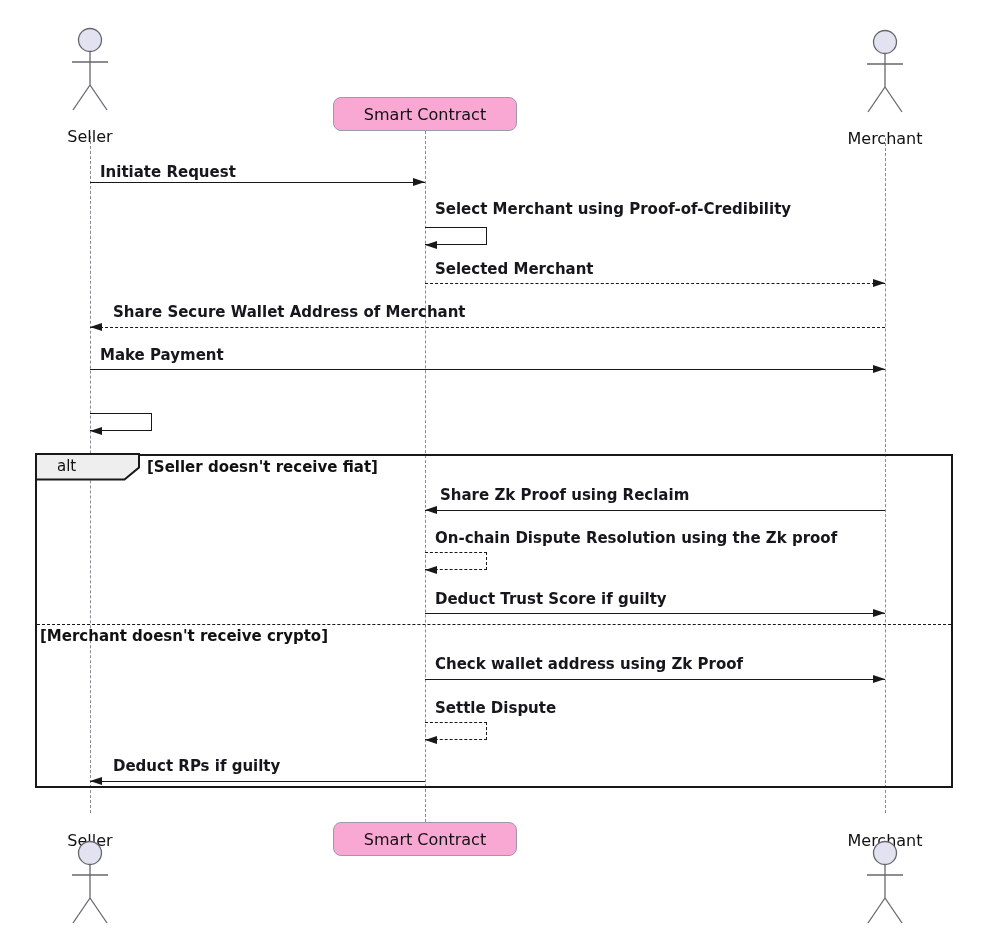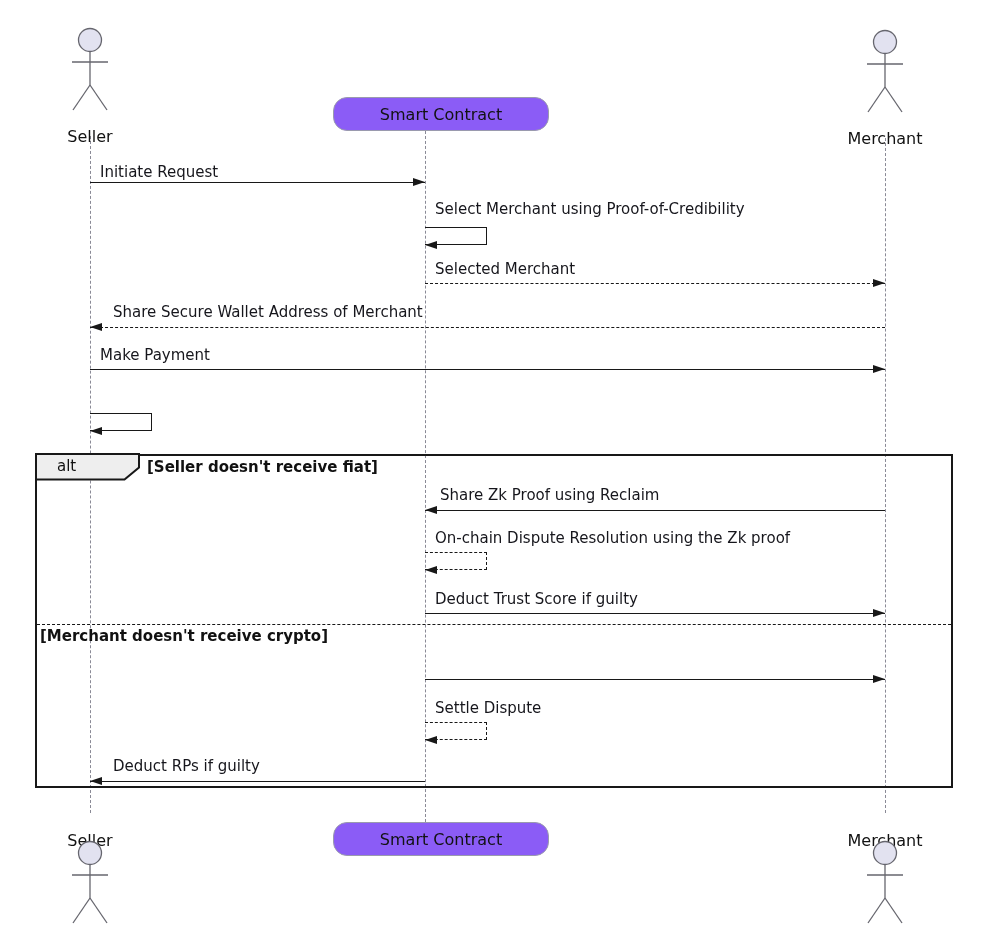--- a/index.html
+++ b/index.html
@@ -3,25 +3,25 @@
 <meta charset="utf-8">
 <style>
   html,body{margin:0;padding:0;background:#ffffff;}
   .canvas{
     position:relative;width:982px;height:948px;background:#ffffff;
     font-family:"DejaVu Sans","Liberation Sans",sans-serif;overflow:hidden;
   }
   .lifeline{position:absolute;width:0;border-left:1px dashed #8a8a96;}
   .actor-label{position:absolute;width:140px;text-align:center;font-size:16px;color:#121212;margin-top:14px;}
   .participant{
-    position:absolute;left:333px;width:216px;height:34px;background:#8b5cf6;
-    border:1px solid #9a9aae;border-radius:14px;display:flex;align-items:center;
+    position:absolute;left:333px;width:184px;height:34px;background:#f9a8d4;
+    border:1px solid #9a9aae;border-radius:8px;display:flex;align-items:center;
     justify-content:center;font-size:16px;color:#121212;box-sizing:border-box;
   }
-  .msg{position:absolute;font-size:15px;color:#16161c;white-space:nowrap;line-height:18px;}
+  .msg{position:absolute;font-size:15px;color:#16161c;white-space:nowrap;line-height:18px;font-weight:bold;}
   .mline{position:absolute;height:0;border-top:1px solid #181818;}
   .mline.dashed{border-top-style:dashed;}
   .head{position:absolute;width:0;height:0;border-top:4px solid transparent;border-bottom:4px solid transparent;}
   .head.right{border-left:12px solid #181818;}
   .head.left{border-right:12px solid #181818;}
   .selfloop{position:absolute;width:62px;height:18px;border:1px solid #181818;border-left:none;box-sizing:border-box;}
   .selfloop.dashed{border-style:dashed;border-left:none;}
   .frame{position:absolute;left:35px;top:454px;width:918px;height:334px;border:2px solid #181818;box-sizing:border-box;}
   .frag-op{position:absolute;font-weight:normal;font-size:15px;color:#111;}
   .frag-cond{position:absolute;font-weight:bold;font-size:15px;color:#111;white-space:nowrap;}
@@ -97,20 +97,21 @@
   <div class="selfloop dashed" style="left:425px;top:552px"></div>
   <div class="head left" style="left:425px;top:566px"></div>
 
   <div class="msg" style="left:435px;top:590px">Deduct Trust Score if guilty</div>
   <div class="mline" style="left:425px;top:613px;width:460px"></div>
   <div class="head right" style="left:873px;top:609px"></div>
 
   <div class="divider" style="left:37px;top:624px;width:914px"></div>
   <div class="frag-cond" style="left:40px;top:627px">[Merchant doesn't receive crypto]</div>
 
+  <div class="msg" style="left:435px;top:655px">Check wallet address using Zk Proof</div>
   <div class="mline" style="left:425px;top:679px;width:460px"></div>
   <div class="head right" style="left:873px;top:675px"></div>
 
   <div class="msg" style="left:435px;top:699px">Settle Dispute</div>
   <div class="selfloop dashed" style="left:425px;top:722px"></div>
   <div class="head left" style="left:425px;top:736px"></div>
 
   <div class="msg" style="left:113px;top:757px">Deduct RPs if guilty</div>
   <div class="mline" style="left:90px;top:781px;width:335px"></div>
   <div class="head left" style="left:90px;top:777px"></div>

